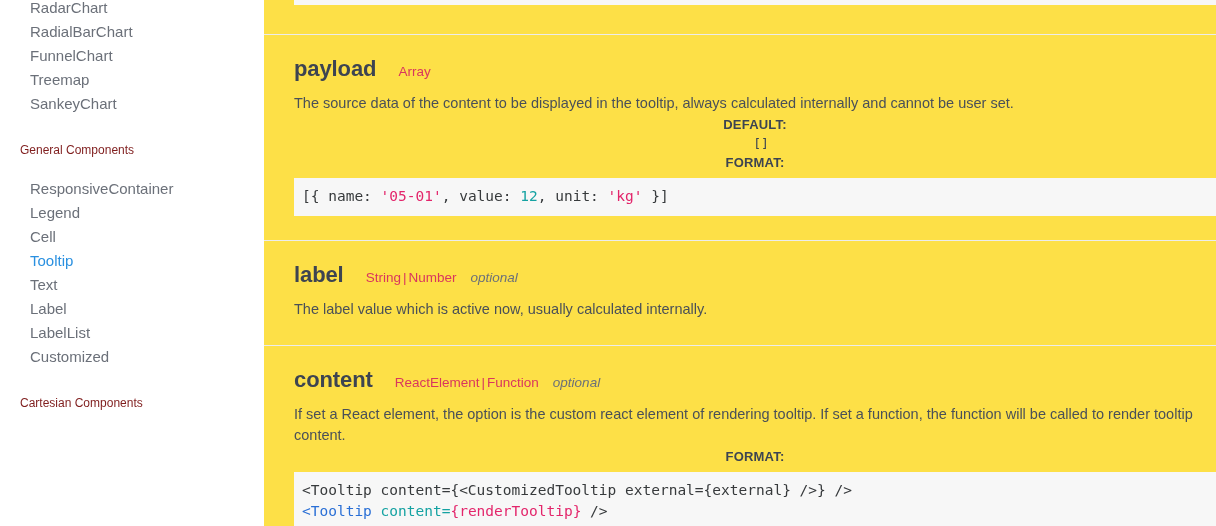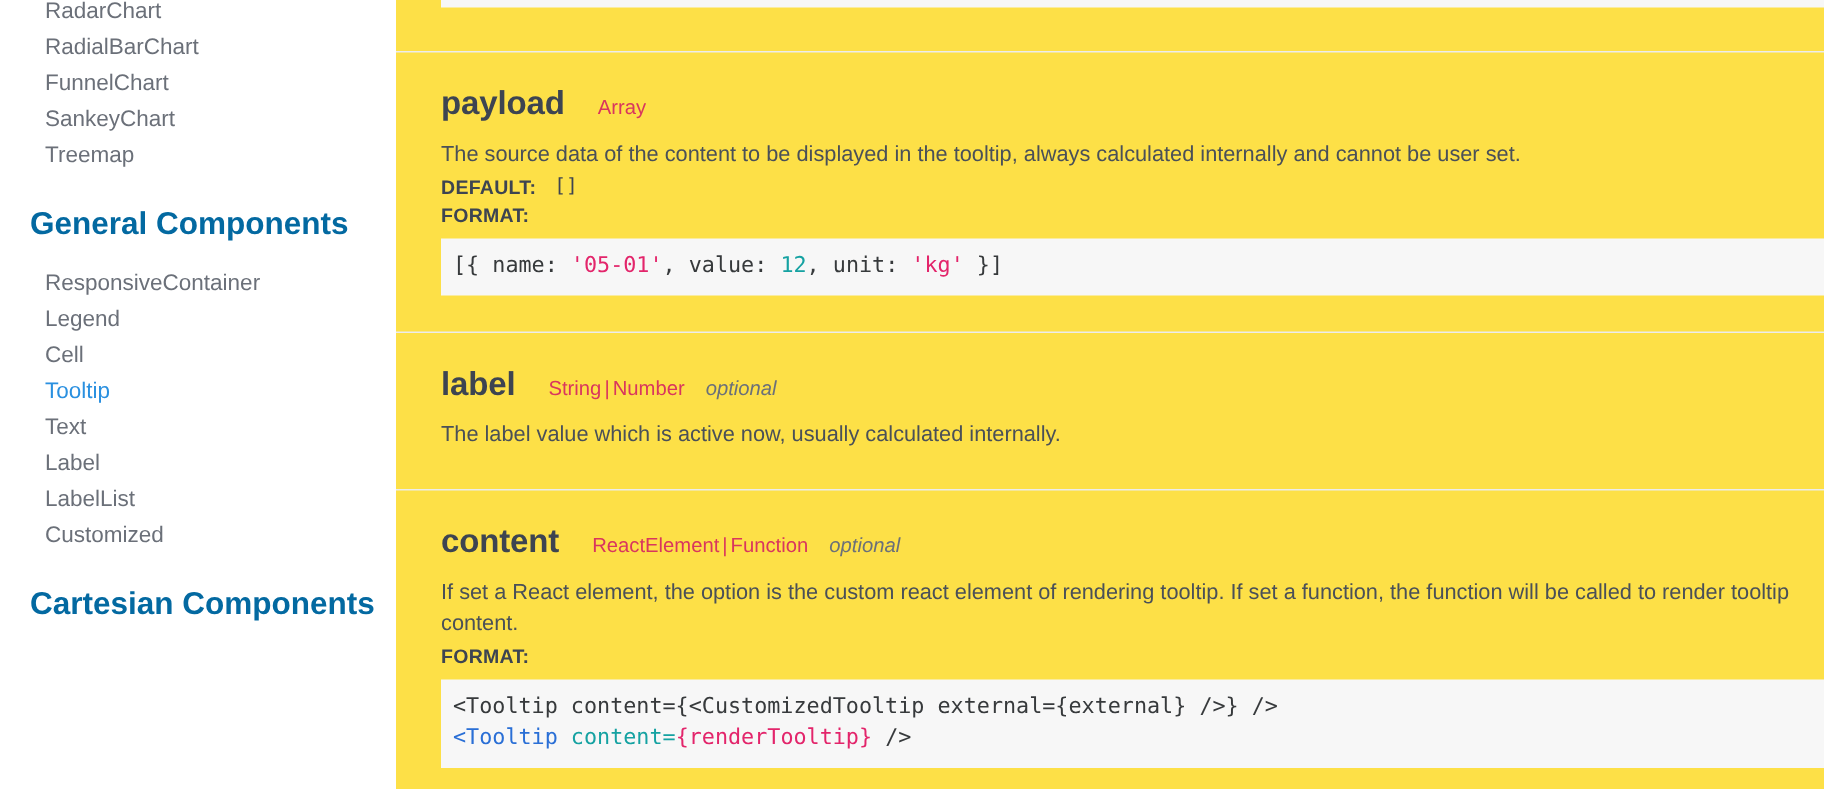--- a/index.html
+++ b/index.html
@@ -31,23 +31,23 @@
     font-size: 15px;
     line-height: 24px;
     color: #6b7079;
     padding: 0 0 0 30px;
     text-decoration: none;
     white-space: nowrap;
   }
   .nav-link.active { color: #2a90e0; }
 
   .nav-heading {
-    font-size: 21px;
-    font-weight: bold;
-    color: #0369a1;
+    font-size: 12px;
+    font-weight: normal;
+    color: #7f1d1d;
     line-height: 24px;
     padding: 0 0 0 20px;
     white-space: nowrap;
   }
   .gap-before-heading { height: 22px; }
   .gap-after-heading { height: 15px; }
 
   
   .sb-track {
     position: absolute;
@@ -135,20 +135,21 @@
     padding-top: 3px;
     padding-bottom: 1px;
   }
 
   .meta-row {
     font-size: 13px;
     color: #3d4451;
     line-height: 19px;
     display: flex;
     align-items: center;
+    flex-direction: column;
   }
   .meta-label { font-weight: bold; letter-spacing: 0.2px; }
   .meta-value {
     font-family: "DejaVu Sans Mono", "Liberation Mono", monospace;
     font-size: 13px;
     color: #3d4451;
     margin-left: 12px;
   }
 
   .examples-label {
@@ -169,22 +170,22 @@
 </head>
 <body>
 
 <div class="page">
 
   <nav class="sidebar">
     <div class="sidebar-inner" id="sidebar-inner">
         <a class="nav-link" href="#">RadarChart</a>
         <a class="nav-link" href="#">RadialBarChart</a>
         <a class="nav-link" href="#">FunnelChart</a>
+        <a class="nav-link" href="#">Treemap</a>
         <a class="nav-link" href="#">SankeyChart</a>
-        <a class="nav-link" href="#">Treemap</a>
         <div class="gap-before-heading"></div>
         <div class="nav-heading">General Components</div>
         <div class="gap-after-heading"></div>
         <a class="nav-link" href="#">ResponsiveContainer</a>
         <a class="nav-link" href="#">Legend</a>
         <a class="nav-link" href="#">Cell</a>
         <a class="nav-link active" href="#">Tooltip</a>
         <a class="nav-link" href="#">Text</a>
         <a class="nav-link" href="#">Label</a>
         <a class="nav-link" href="#">LabelList</a>

